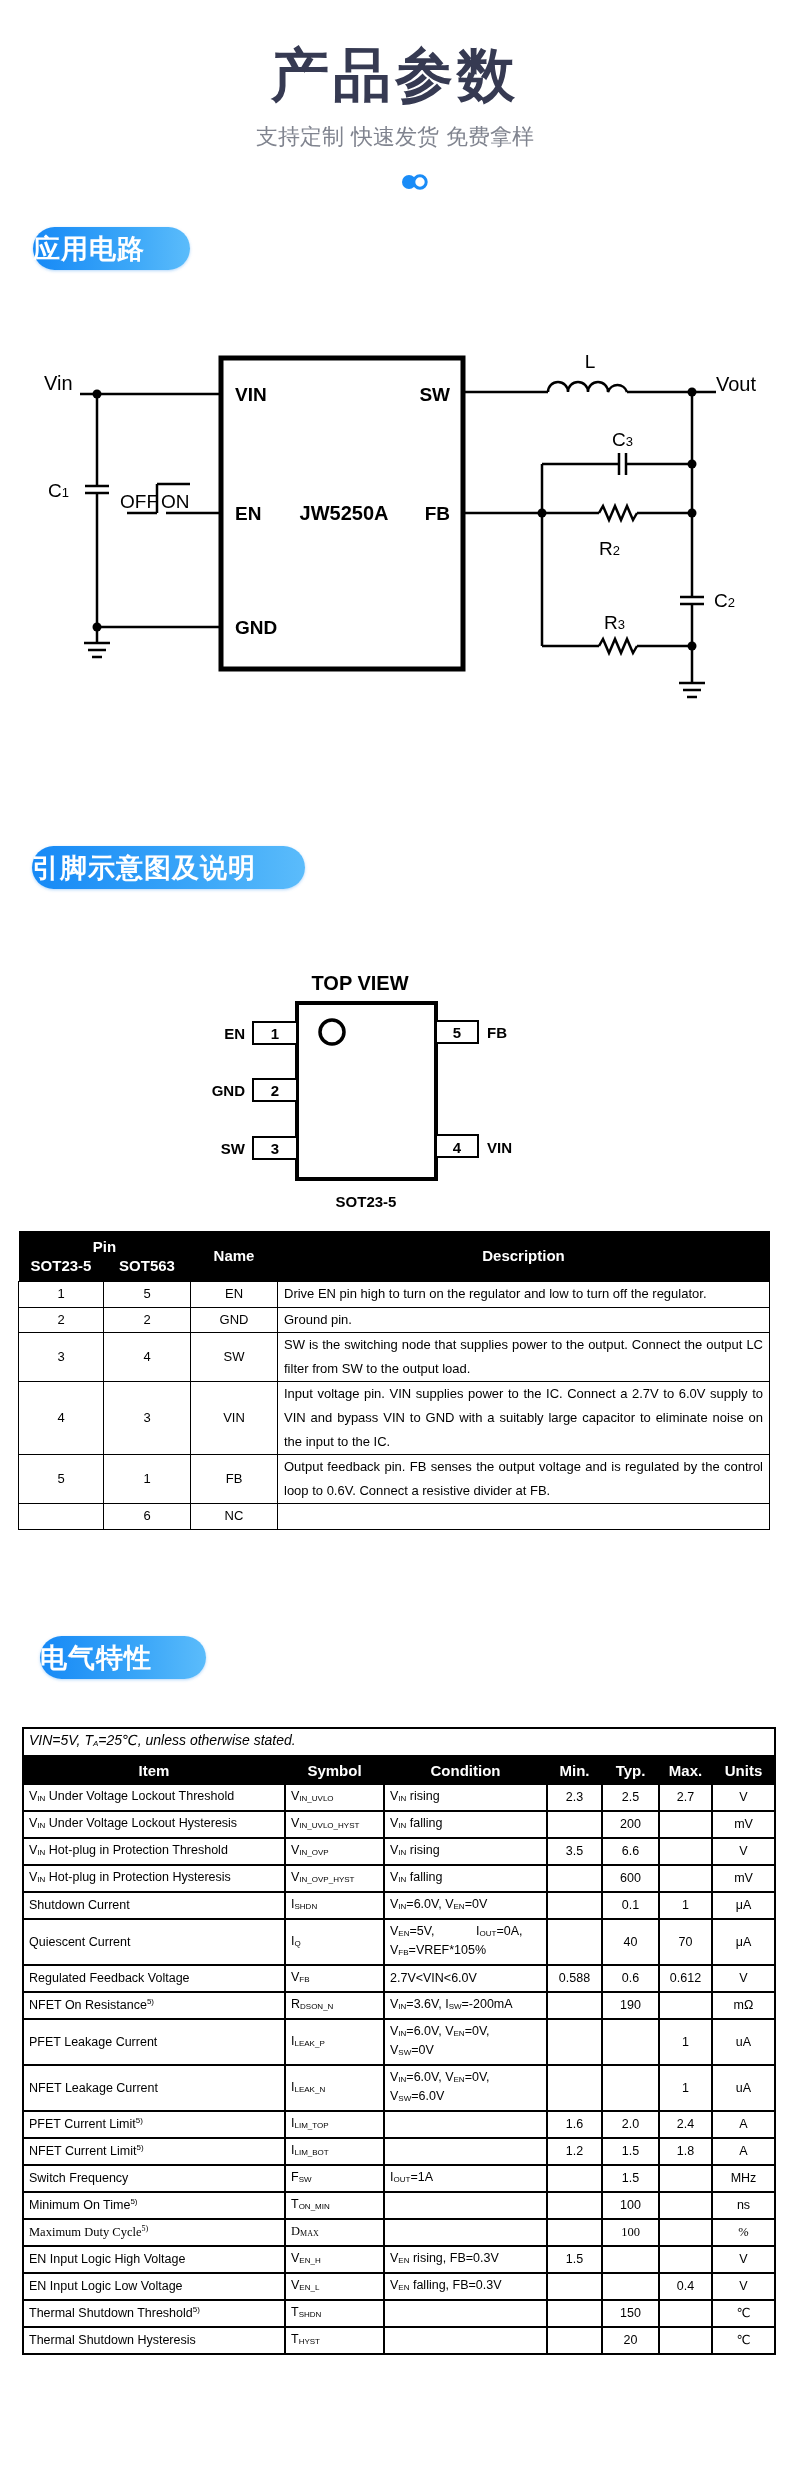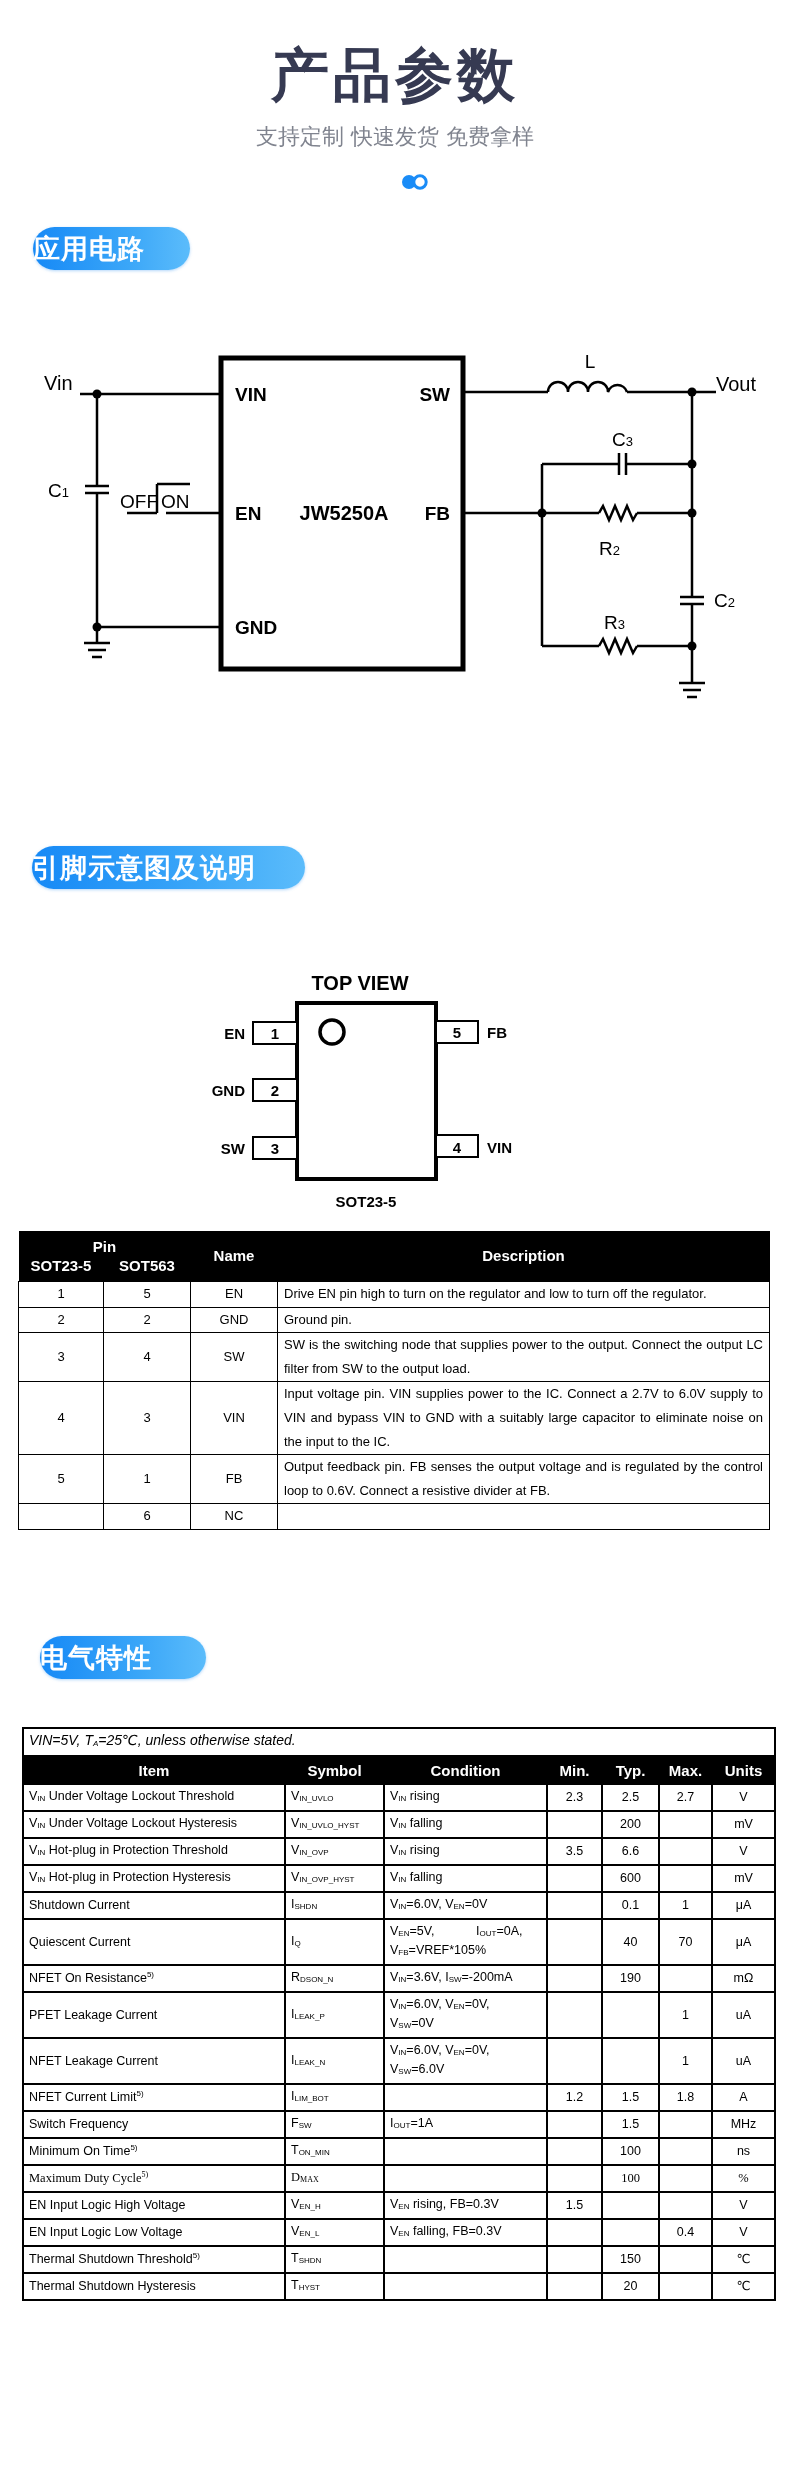--- a/index.html
+++ b/index.html
@@ -272,20 +272,29 @@
       <tr style="height: 46px;">
         <td>Quiescent Current</td>
         <td>I<span class="sub">Q</span></td>
         <td class="cnd">V<span class="sub">EN</span>=5V,&nbsp;&nbsp;&nbsp;&nbsp;&nbsp;&nbsp;&nbsp;&nbsp;&nbsp;&nbsp;&nbsp;&nbsp;I<span class="sub">OUT</span>=0A,<br>V<span class="sub">FB</span>=VREF*105%</td>
         <td class="c"></td>
         <td class="c">40</td>
         <td class="c">70</td>
         <td class="c">μA</td>
       </tr>
       <tr style="height: 22.5px;">
+        <td>Regulated Feedback Voltage</td>
+        <td>V<span class="sub">FB</span></td>
+        <td class="cnd">2.7V&lt;VIN&lt;6.0V</td>
+        <td class="c">0.588</td>
+        <td class="c">0.6</td>
+        <td class="c">0.612</td>
+        <td class="c">V</td>
+      </tr>
+      <tr style="height: 22.5px;">
         <td>NFET On Resistance<sup>5)</sup></td>
         <td>R<span class="sub">DSON_N</span></td>
         <td class="cnd">V<span class="sub">IN</span>=3.6V, I<span class="sub">SW</span>=-200mA</td>
         <td class="c"></td>
         <td class="c">190</td>
         <td class="c"></td>
         <td class="c">mΩ</td>
       </tr>
       <tr style="height: 46px;">
         <td>PFET Leakage Current</td>
@@ -297,20 +306,29 @@
         <td class="c">uA</td>
       </tr>
       <tr style="height: 46px;">
         <td>NFET Leakage Current</td>
         <td>I<span class="sub">LEAK_N</span></td>
         <td class="cnd">V<span class="sub">IN</span>=6.0V, V<span class="sub">EN</span>=0V,<br>V<span class="sub">SW</span>=6.0V</td>
         <td class="c"></td>
         <td class="c"></td>
         <td class="c">1</td>
         <td class="c">uA</td>
+      </tr>
+      <tr style="height: 22.5px;">
+        <td>PFET Current Limit<sup>5)</sup></td>
+        <td>I<span class="sub">LIM_TOP</span></td>
+        <td class="cnd"></td>
+        <td class="c">1.6</td>
+        <td class="c">2.0</td>
+        <td class="c">2.4</td>
+        <td class="c">A</td>
       </tr>
       <tr style="height: 22.5px;">
         <td>NFET Current Limit<sup>5)</sup></td>
         <td>I<span class="sub">LIM_BOT</span></td>
         <td class="cnd"></td>
         <td class="c">1.2</td>
         <td class="c">1.5</td>
         <td class="c">1.8</td>
         <td class="c">A</td>
       </tr>

